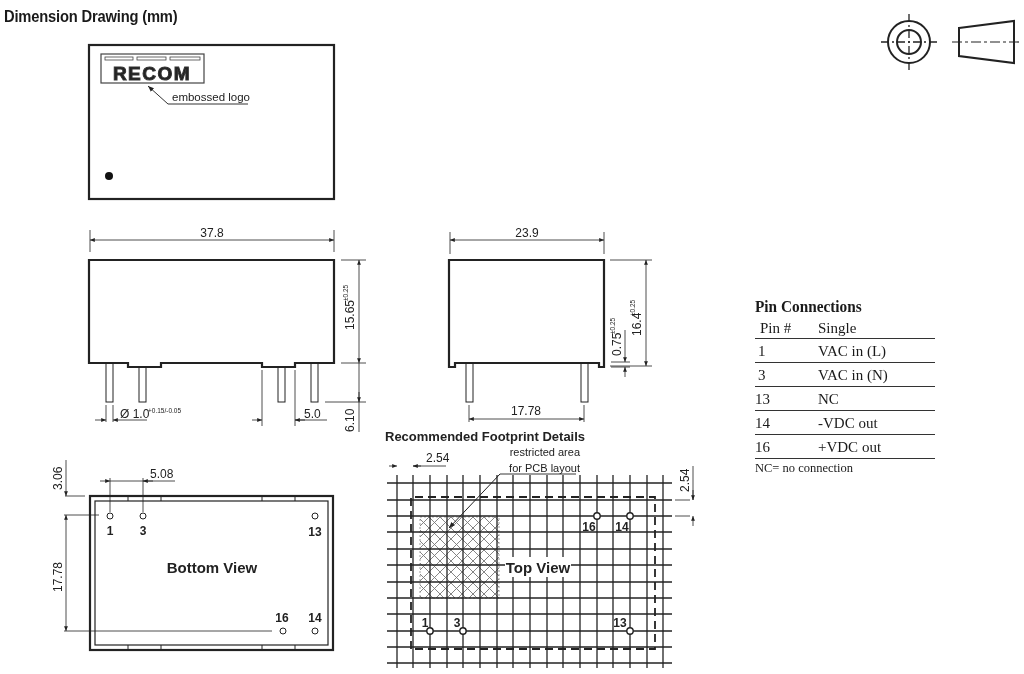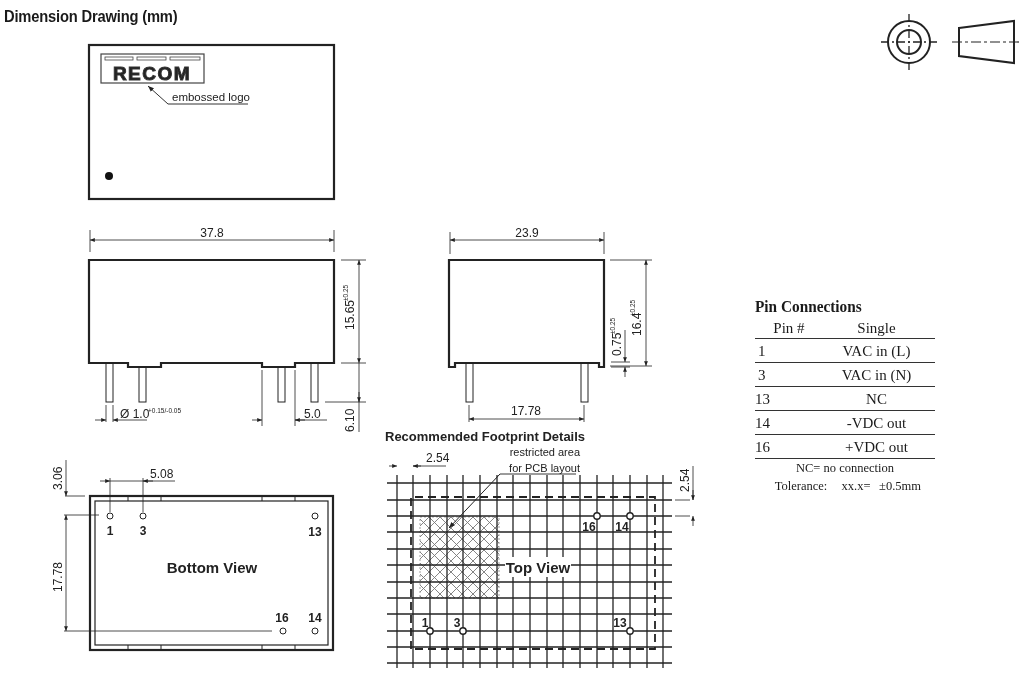--- a/index.html
+++ b/index.html
@@ -5,25 +5,25 @@
   html, body { margin:0; padding:0; background:#ffffff; }
   body { width:1024px; height:674px; position:relative; overflow:hidden; font-family:"Liberation Sans", sans-serif; color:#1a1a1a; }
   .abs { position:absolute; }
   .title { left:4px; top:8px; font-size:16px; font-weight:bold; letter-spacing:-0.2px; transform:scaleX(0.92); transform-origin:left; }
   svg { position:absolute; left:0; top:0; }
   .t { font-family:"Liberation Sans", sans-serif; fill:#222; }
   .pin-section { left:755px; top:297px; width:180px;font-family:Liberation Serif, serif; }
   .pin-title { font-size:17px; font-weight:bold; transform:scaleX(0.9); transform-origin:left; white-space:nowrap; }
   .pin-table { width:180px; border-collapse:collapse; margin-top:1px; }
   .pin-table td, .pin-table th { font-size:15px; font-weight:normal; padding:0; height:23px; line-height:22px; white-space:nowrap; }
-  .pin-table th { text-align:center; height:20px; line-height:20px; }
-  .pin-table th.c2, .pin-table td.c2 { text-align:center; }
+  .pin-table th { text-align:left; height:20px; line-height:20px; }
+  .pin-table th.c2, .pin-table td.c2 { }
   .pin-table tr { border-bottom:1.5px solid #333; }
   .pin-table td.c1 { width:60px; }
-  .note { font-size:12.5px; line-height:18px; white-space:nowrap;text-align:center; }
+  .note { font-size:12.5px; line-height:18px; white-space:nowrap; }
   .note span { display:inline-block; }
 </style>
 </head>
 <body>
 
 <div class="abs title">Dimension Drawing (mm)</div>
 
 <svg width="1024" height="674" viewBox="0 0 1024 674">
   <defs>
     <marker id="arr" viewBox="0 0 10 10" refX="10" refY="5" markerWidth="6" markerHeight="6" orient="auto-start-reverse">
@@ -276,16 +276,13 @@
       <td class="c1">14</td>
       <td class="c2">-VDC out</td>
     </tr>
     <tr>
       <td class="c1">16</td>
       <td class="c2">+VDC out</td>
     </tr>
   </tbody>
     </table>
   <div class="note">NC= no connection</div>
-  <div class="note">
-    <span style="width:64px">Tolerance:</span><span style="width:46px">xx.x=</span><span>±0.5mm</span>
-  </div>
 </div>
 
 </body></html>

